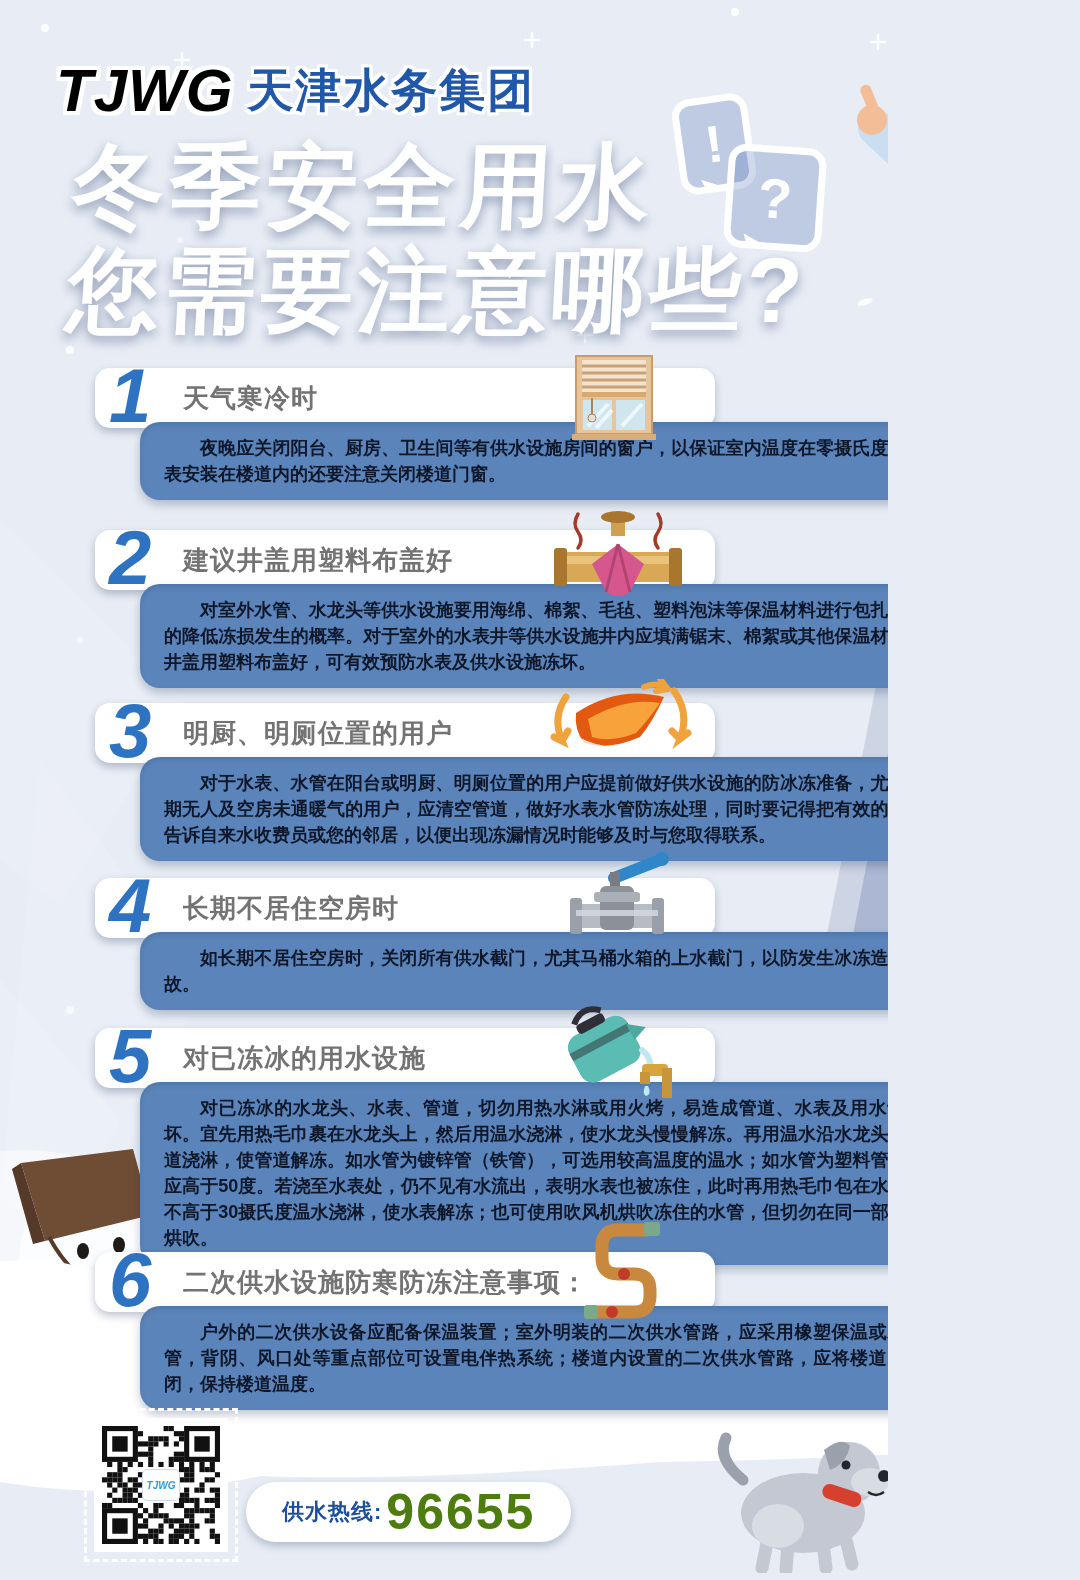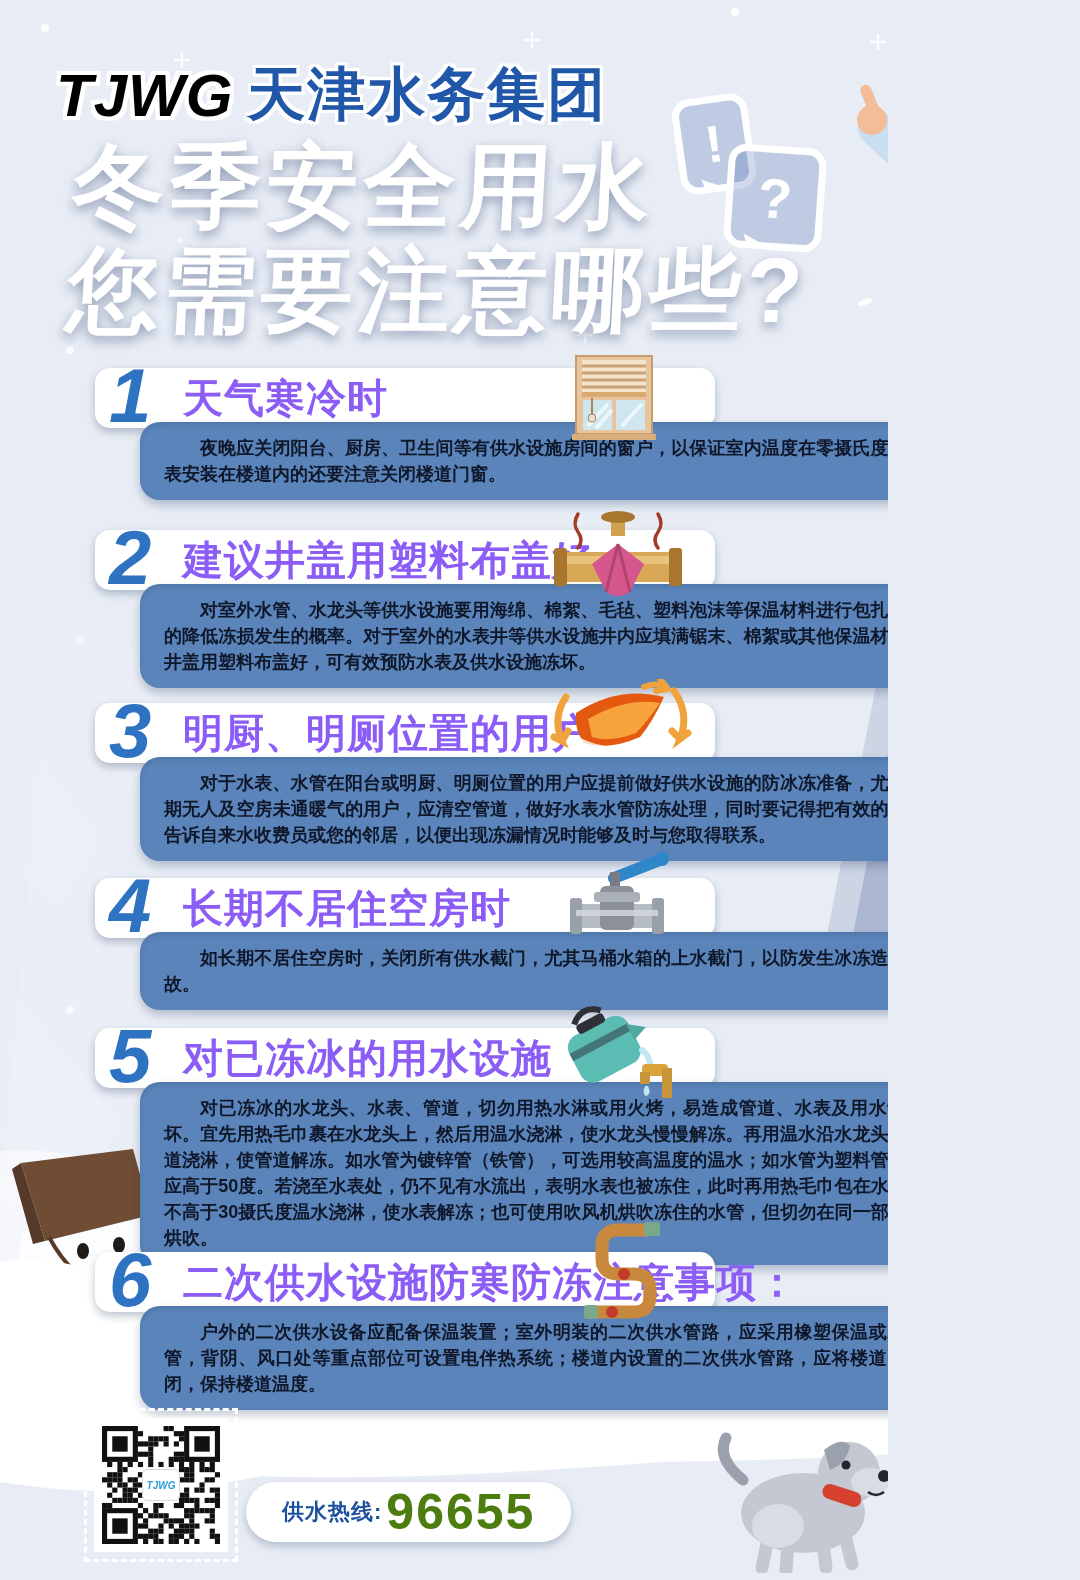--- a/index.html
+++ b/index.html
@@ -10,42 +10,42 @@
       #3b63aa 0%, #4169b0 16%, #547fbc 28%, #6b93c8 42%,
       #78a1d1 58%, #7ea6d4 74%, #709bcd0 0, #6f97c9 86%, #5d86c0 100%);
   }
   svg{display:block}
   .abs{position:absolute}
 
   
   .logo{left:56px;top:56px;display:flex;align-items:center;z-index:6}
   .logo-en{font-size:60px;font-weight:900;letter-spacing:1px;font-style:italic;
     text-shadow:-4px -4px 0 #fff,4px -4px 0 #fff,-4px 4px 0 #fff,4px 4px 0 #fff,0 -4px 0 #fff,0 4px 0 #fff,-4px 0 0 #fff,4px 0 0 #fff;}
-  .logo-cn{margin-left:14px;font-size:58px;font-weight:900;color:#2157a8;letter-spacing:2px;
+  .logo-cn{margin-left:14px;font-size:46px;font-weight:900;color:#2157a8;letter-spacing:2px;
     text-shadow:-3px -3px 0 #fff,3px -3px 0 #fff,-3px 3px 0 #fff,3px 3px 0 #fff,0 -3px 0 #fff,0 3px 0 #fff,-3px 0 0 #fff,3px 0 0 #fff;}
 
   
   .title{left:70px;top:134px;z-index:6;color:#fff;font-weight:900;transform:skewX(-3deg);
     text-shadow:0 5px 12px rgba(18,40,92,.4);}
   .title div{font-size:92px;letter-spacing:5px;line-height:104px;white-space:nowrap;}
   .bubble{border:7px solid #fff;border-radius:18px;color:#fff;font-weight:900;z-index:7;
     display:flex;align-items:center;justify-content:center;background:rgba(66,104,176,.25);}
   .bubble:after{content:"";position:absolute;left:8px;bottom:-16px;width:0;height:0;
     border:10px solid transparent;border-top-color:#fff;transform:rotate(25deg);}
   .bubble-excl{left:676px;top:96px;width:62px;height:82px;font-size:52px;transform:rotate(-8deg);}
   .bubble-q{left:726px;top:146px;width:84px;height:90px;font-size:56px;transform:rotate(4deg);}
 
   
   .sec{position:absolute;left:0;width:1080px;z-index:5}
   .bar{position:absolute;left:95px;width:620px;height:60px;background:#fff;border-radius:15px;
     box-shadow:0 4px 9px rgba(20,42,84,.28);}
   .num{position:absolute;left:14px;top:-10px;font-size:76px;line-height:76px;font-weight:900;
     font-style:italic;color:#2e73c1;}
-  .heading{position:absolute;left:88px;top:0;height:60px;line-height:60px;font-size:40px;
-    font-weight:900;color:#8b5cf6;letter-spacing:1px;white-space:nowrap;}
+  .heading{position:absolute;left:88px;top:0;height:60px;line-height:60px;font-size:26px;
+    font-weight:900;color:#737373;letter-spacing:1px;white-space:nowrap;}
   .panel{position:absolute;left:140px;top:54px;width:845px;box-sizing:border-box;
     background:#5b85ba;border-radius:20px;padding:13px 24px;
     box-shadow:0 5px 10px rgba(20,42,84,.26), inset 0 3px 5px rgba(26,50,96,.18);}
   .panel p{margin:0;color:#0f172a;font-size:18px;line-height:1.45;font-weight:700;
     text-indent:2em;text-align:justify;}
   .sec-icon{position:absolute;z-index:2}
   .tail6{position:absolute;left:942px;top:148px;width:0;height:0;
     border-left:16px solid transparent;border-right:9px solid transparent;border-top:24px solid #5b85ba;}
 
   

